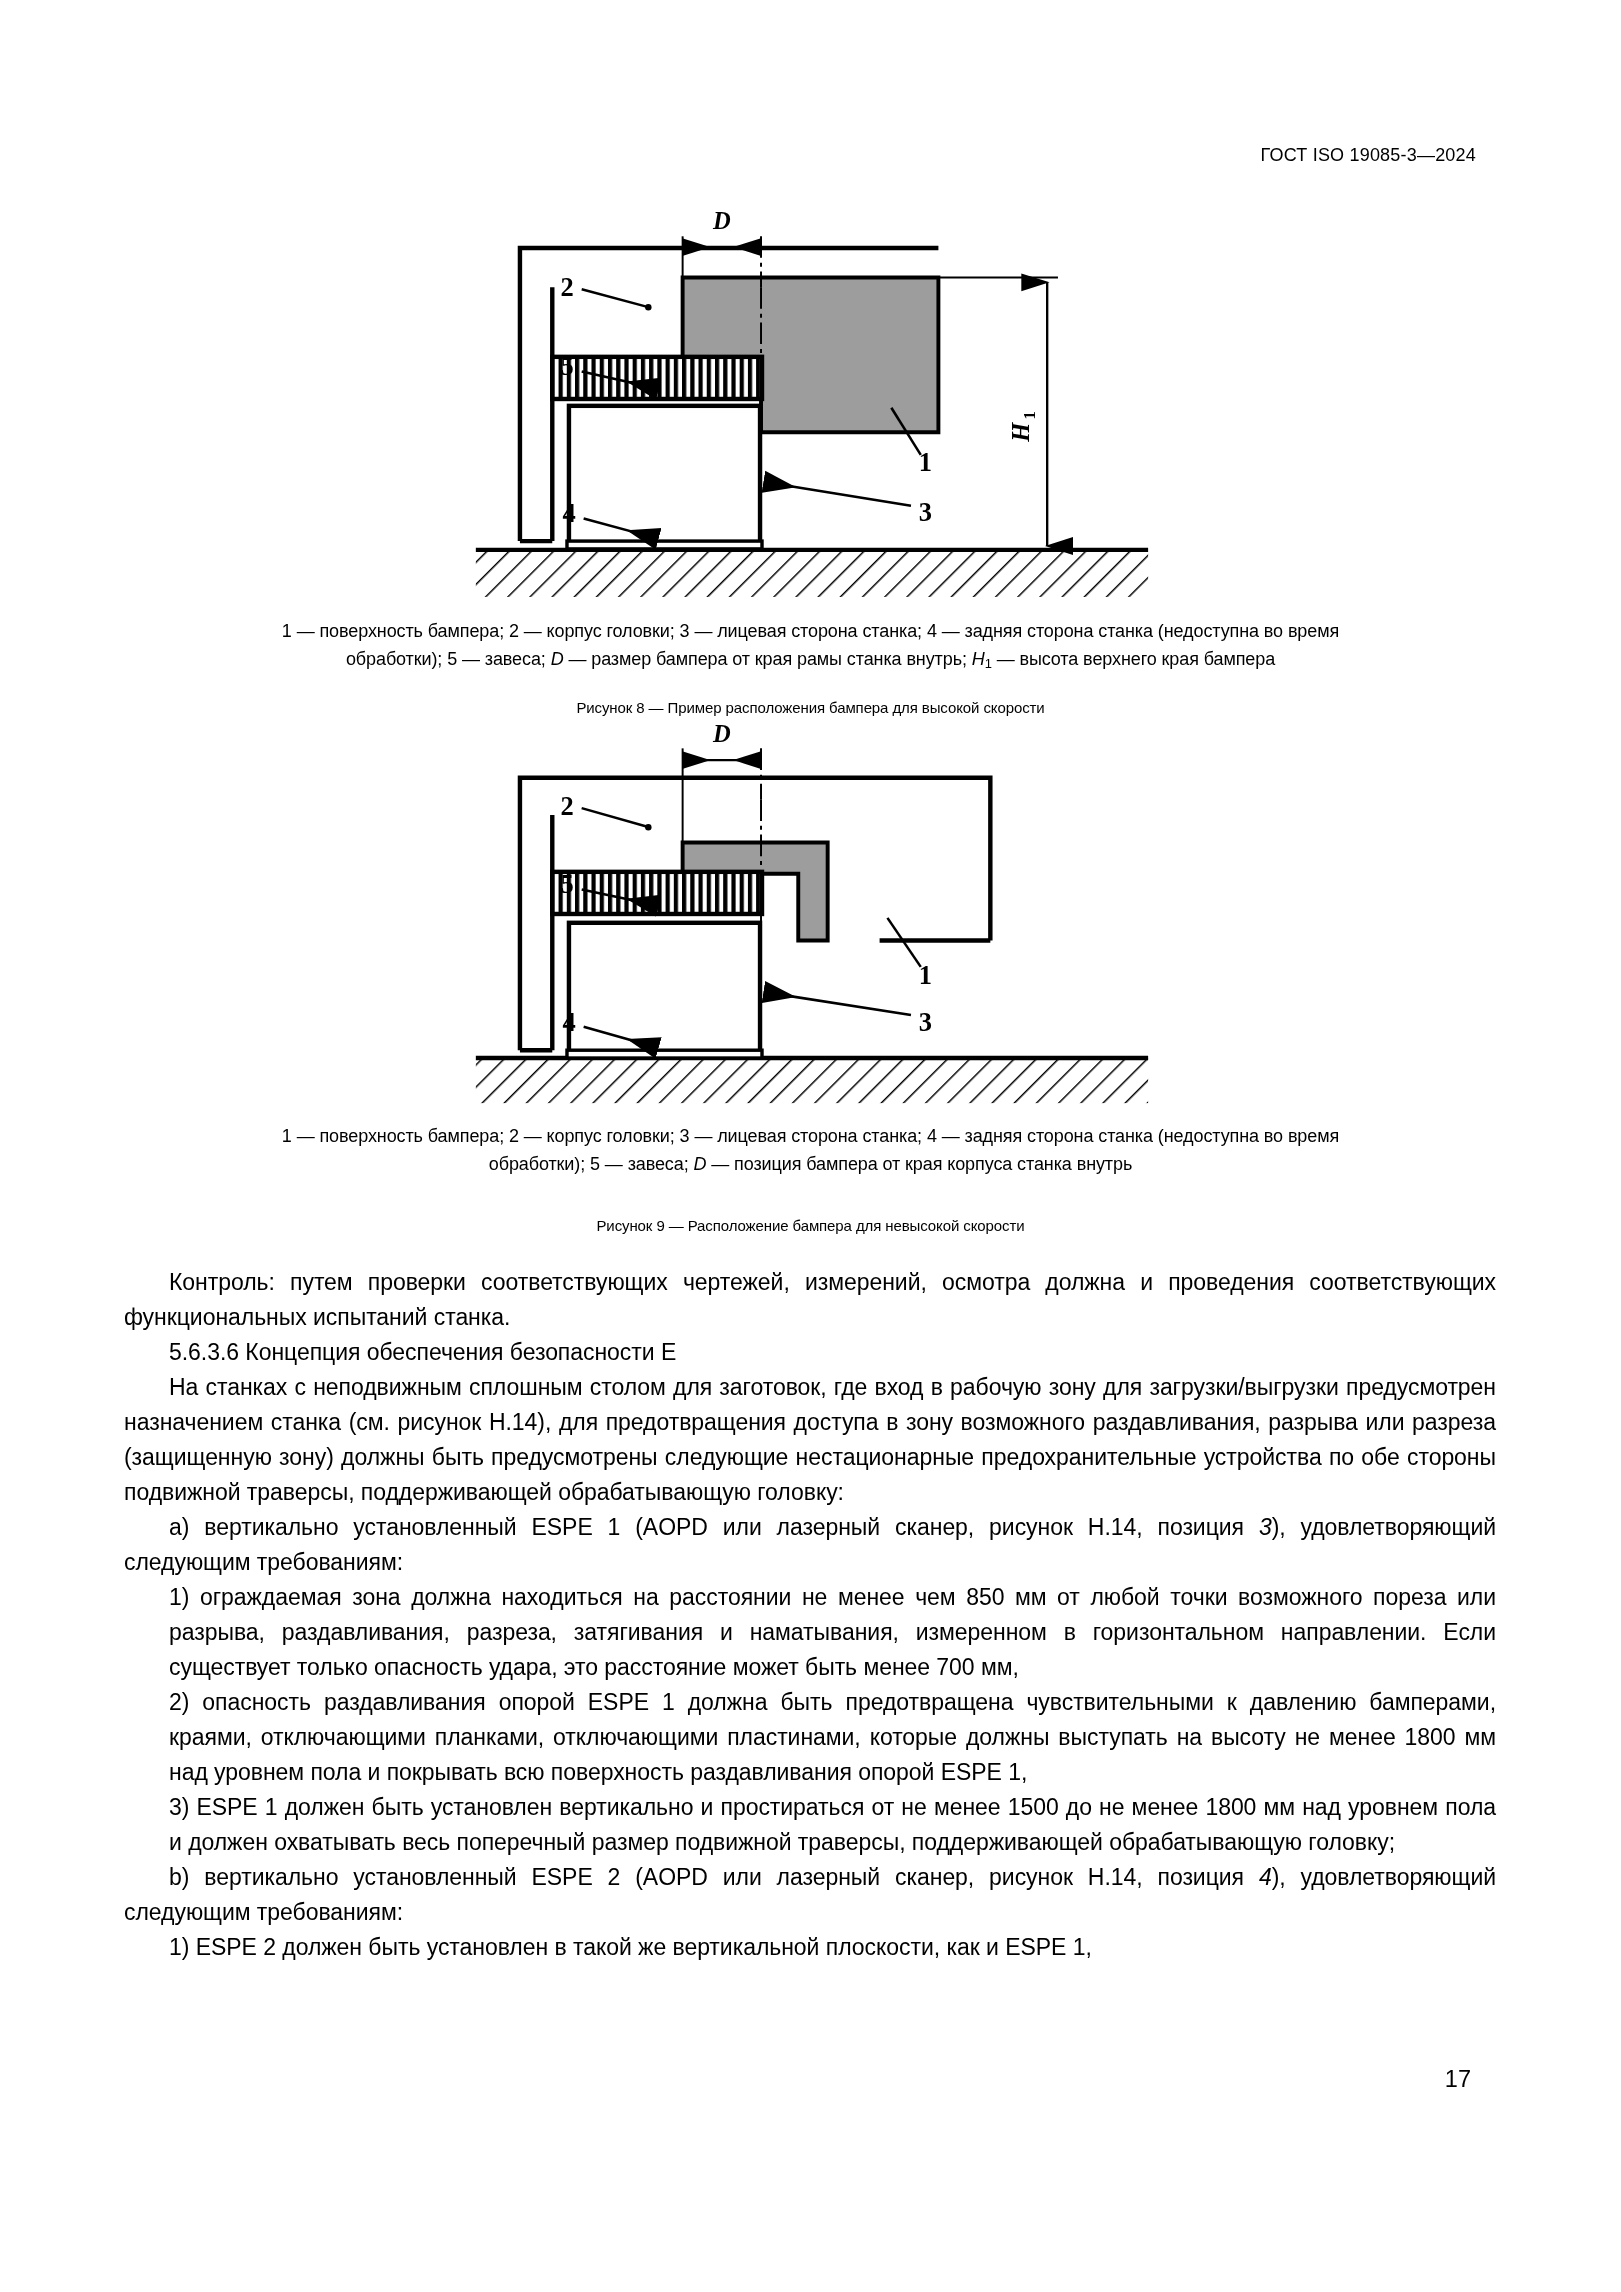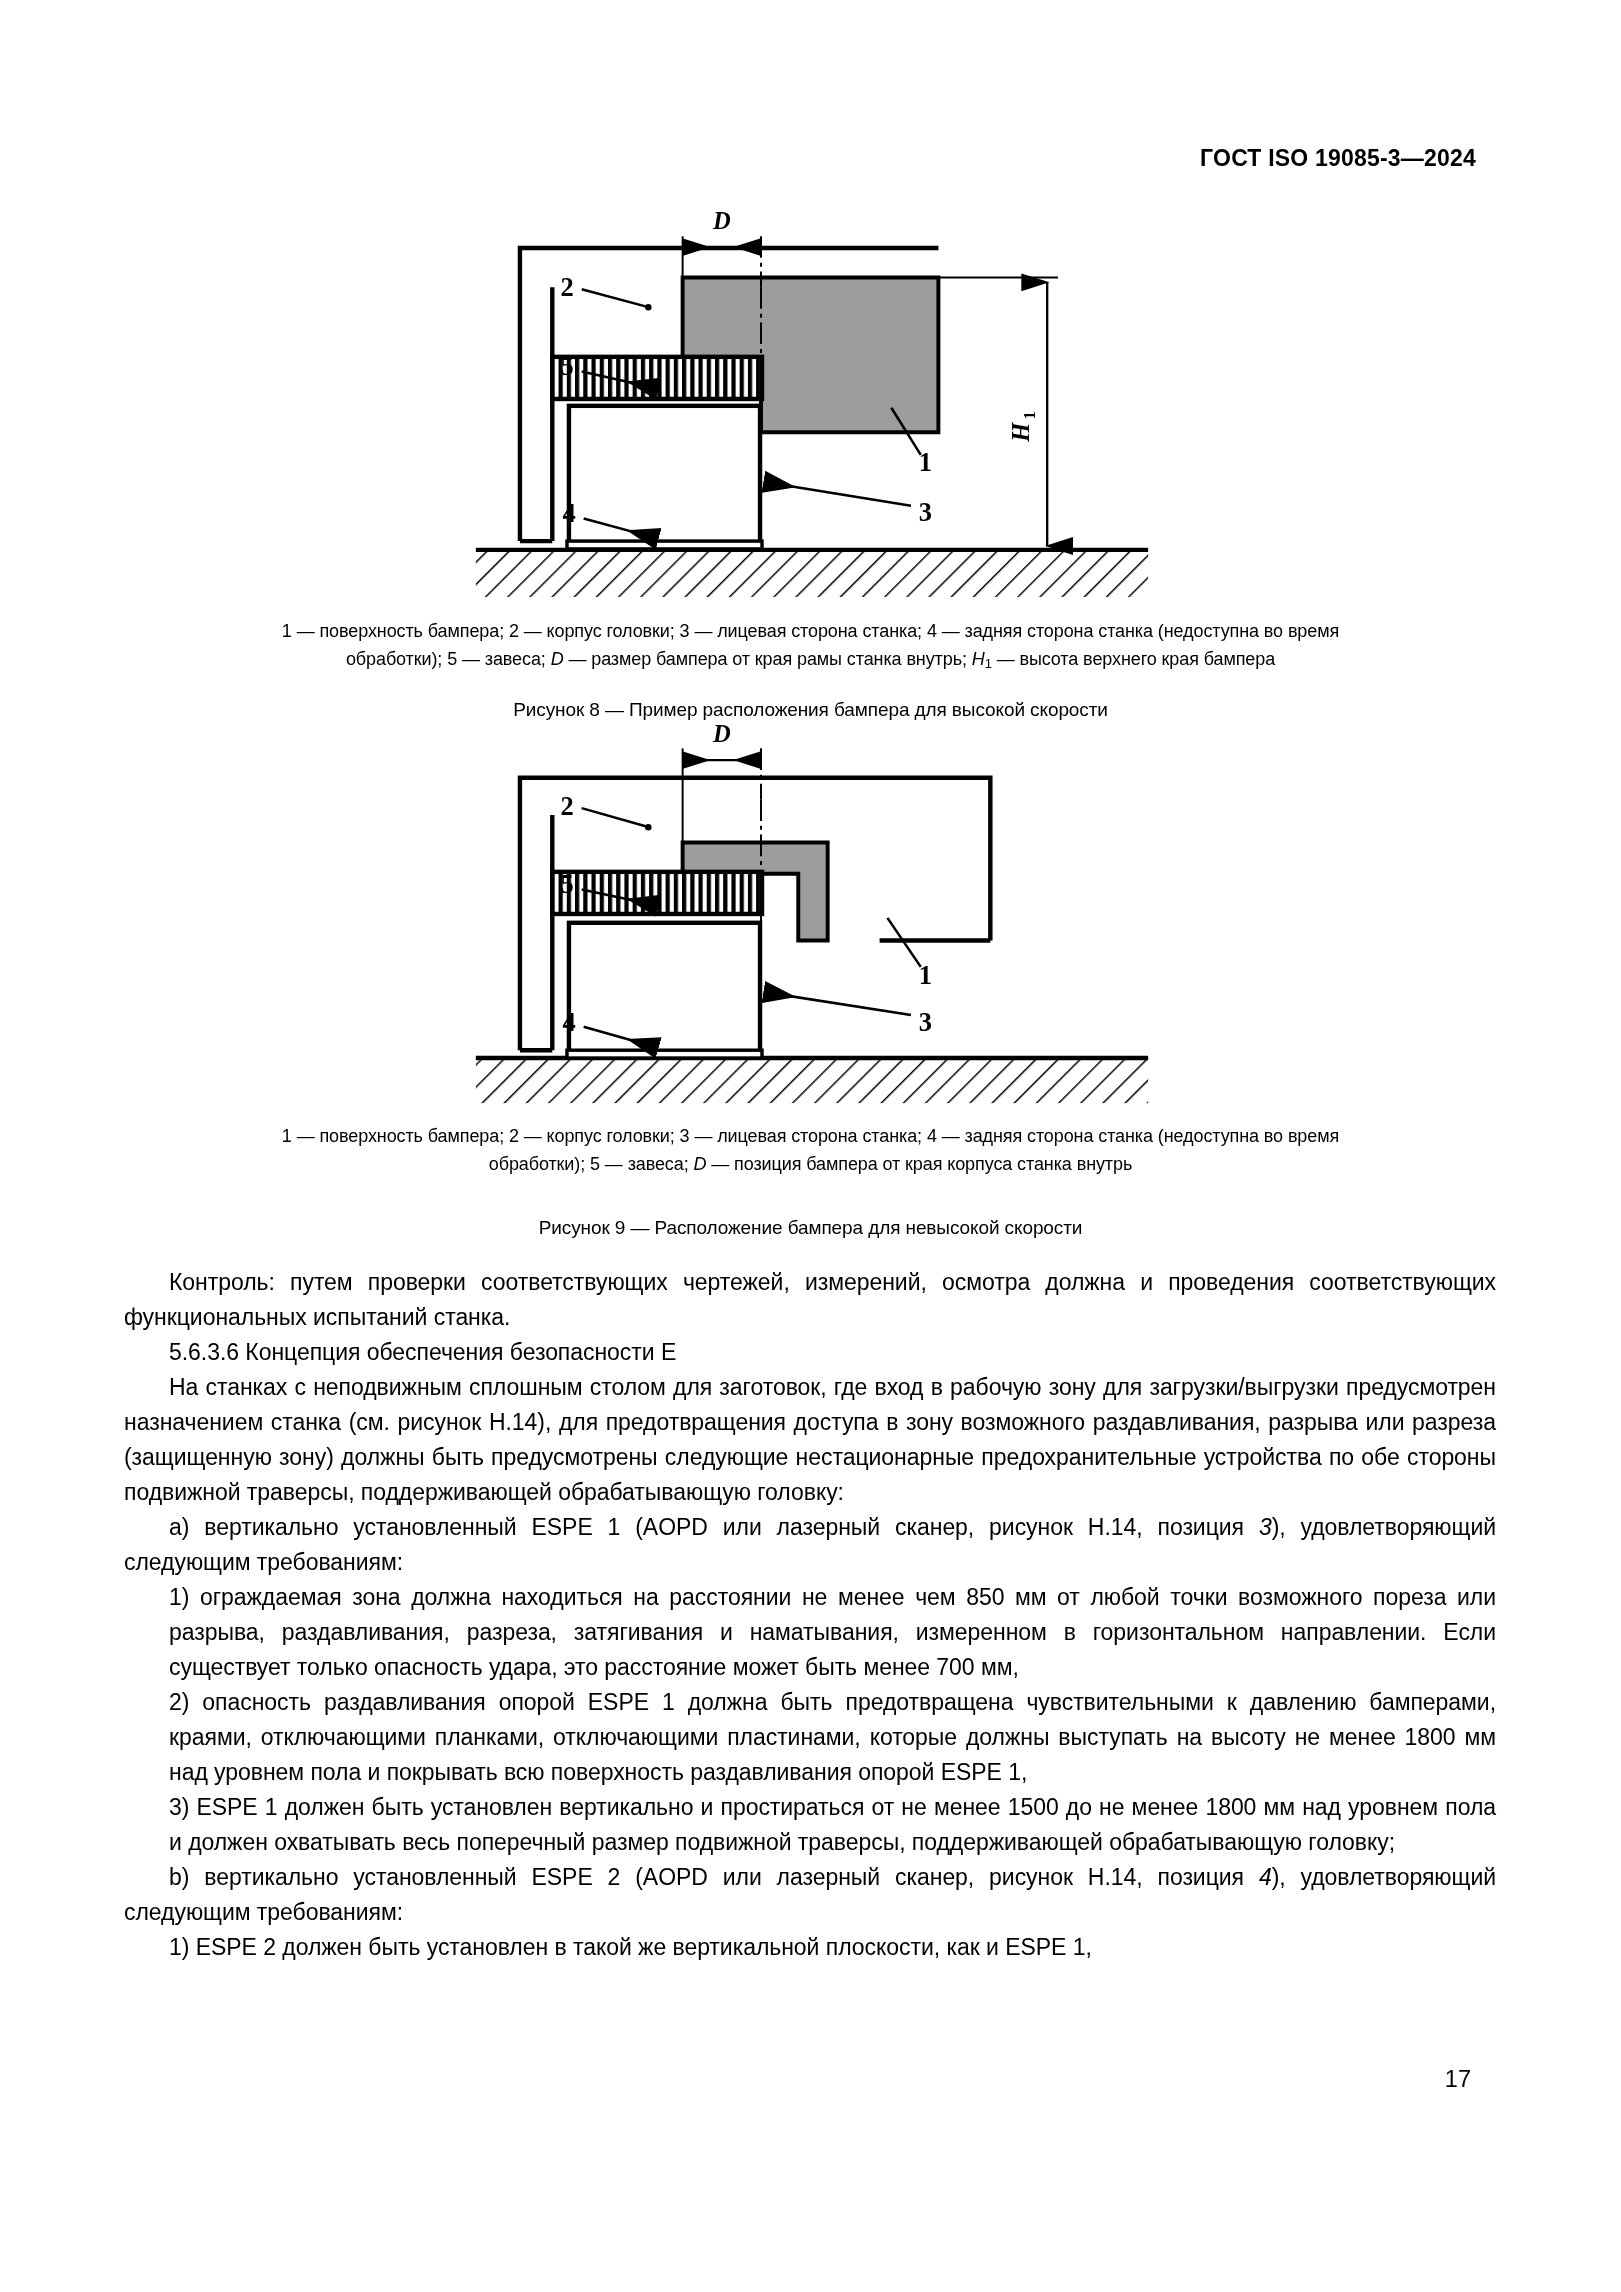--- a/index.html
+++ b/index.html
@@ -21,22 +21,22 @@
     left: 0; top: 0;
     width: 1621px;
     height: 2293px;
   }
 
   
   .header {
     position: absolute;
     top: 145px;
     right: 145px;
-    font-size: 23px;
-    font-weight: bold;
+    font-size: 18px;
+    font-weight: normal;
     letter-spacing: 0.2px;
     white-space: nowrap;
   }
 
   
   .figure {
     position: absolute;
     left: 0;
     width: 1621px;
   }
@@ -60,21 +60,21 @@
     font-size: 0.72em;
     vertical-align: baseline;
     position: relative;
     top: 3.9px;
   }
 
   .fig-title {
     margin: 0 auto;
     width: 1372px;
     text-align: center;
-    font-size: 19px;
+    font-size: 15px;
     letter-spacing: -0.1px;
   }
 
   
   .body-text {
     position: absolute;
     left: 124px;
     width: 1372px;
     font-size: 23px;
     line-height: 35px;

